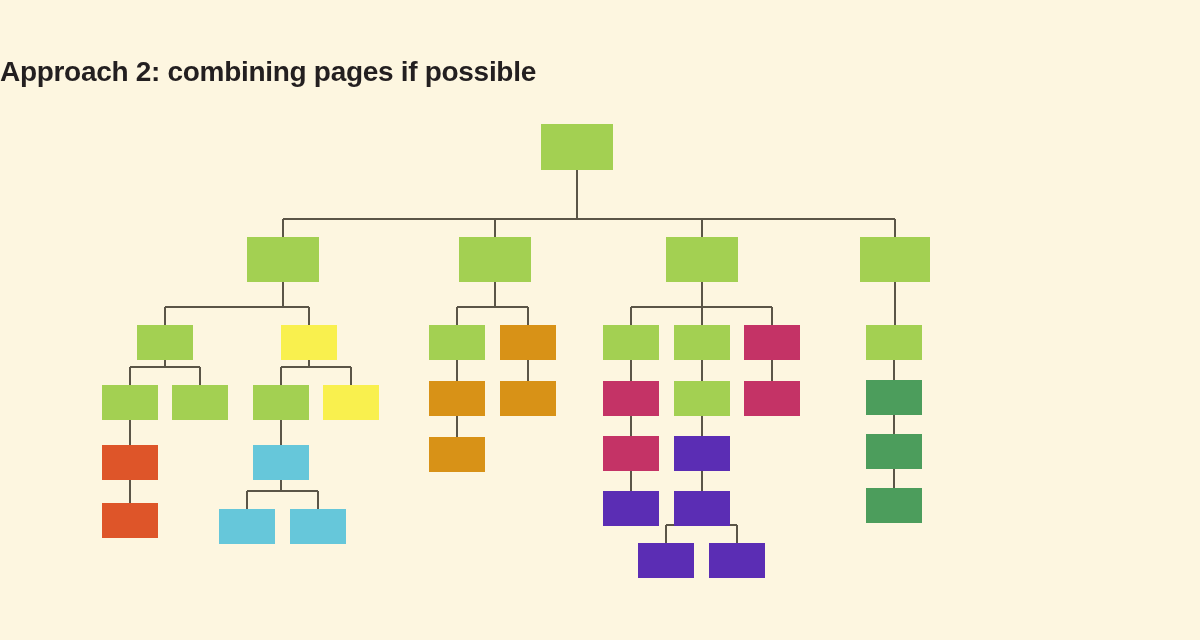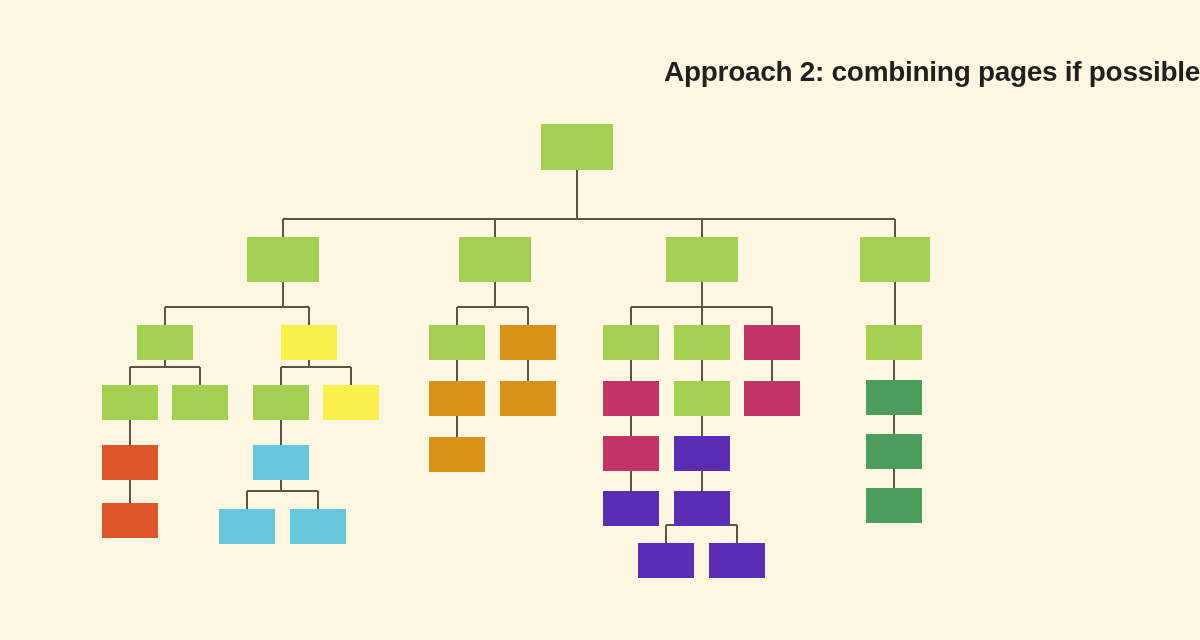--- a/index.html
+++ b/index.html
@@ -13,21 +13,21 @@
     height: 640px;
     background: #FDF6E0;
     overflow: hidden;
     font-family: "Liberation Sans", sans-serif;
   }
   #diagram-title {
     position: absolute;
     left: 0;
     top: 56px;
     width: 1200px;
-    text-align: right;
+    text-align: left;
     font-family: "Liberation Sans", sans-serif;
     font-weight: bold;
     font-size: 28px;
     letter-spacing: -0.3px;
     color: #231F20;
     white-space: nowrap;
   }
   #tree-svg {
     position: absolute;
     left: 0;

